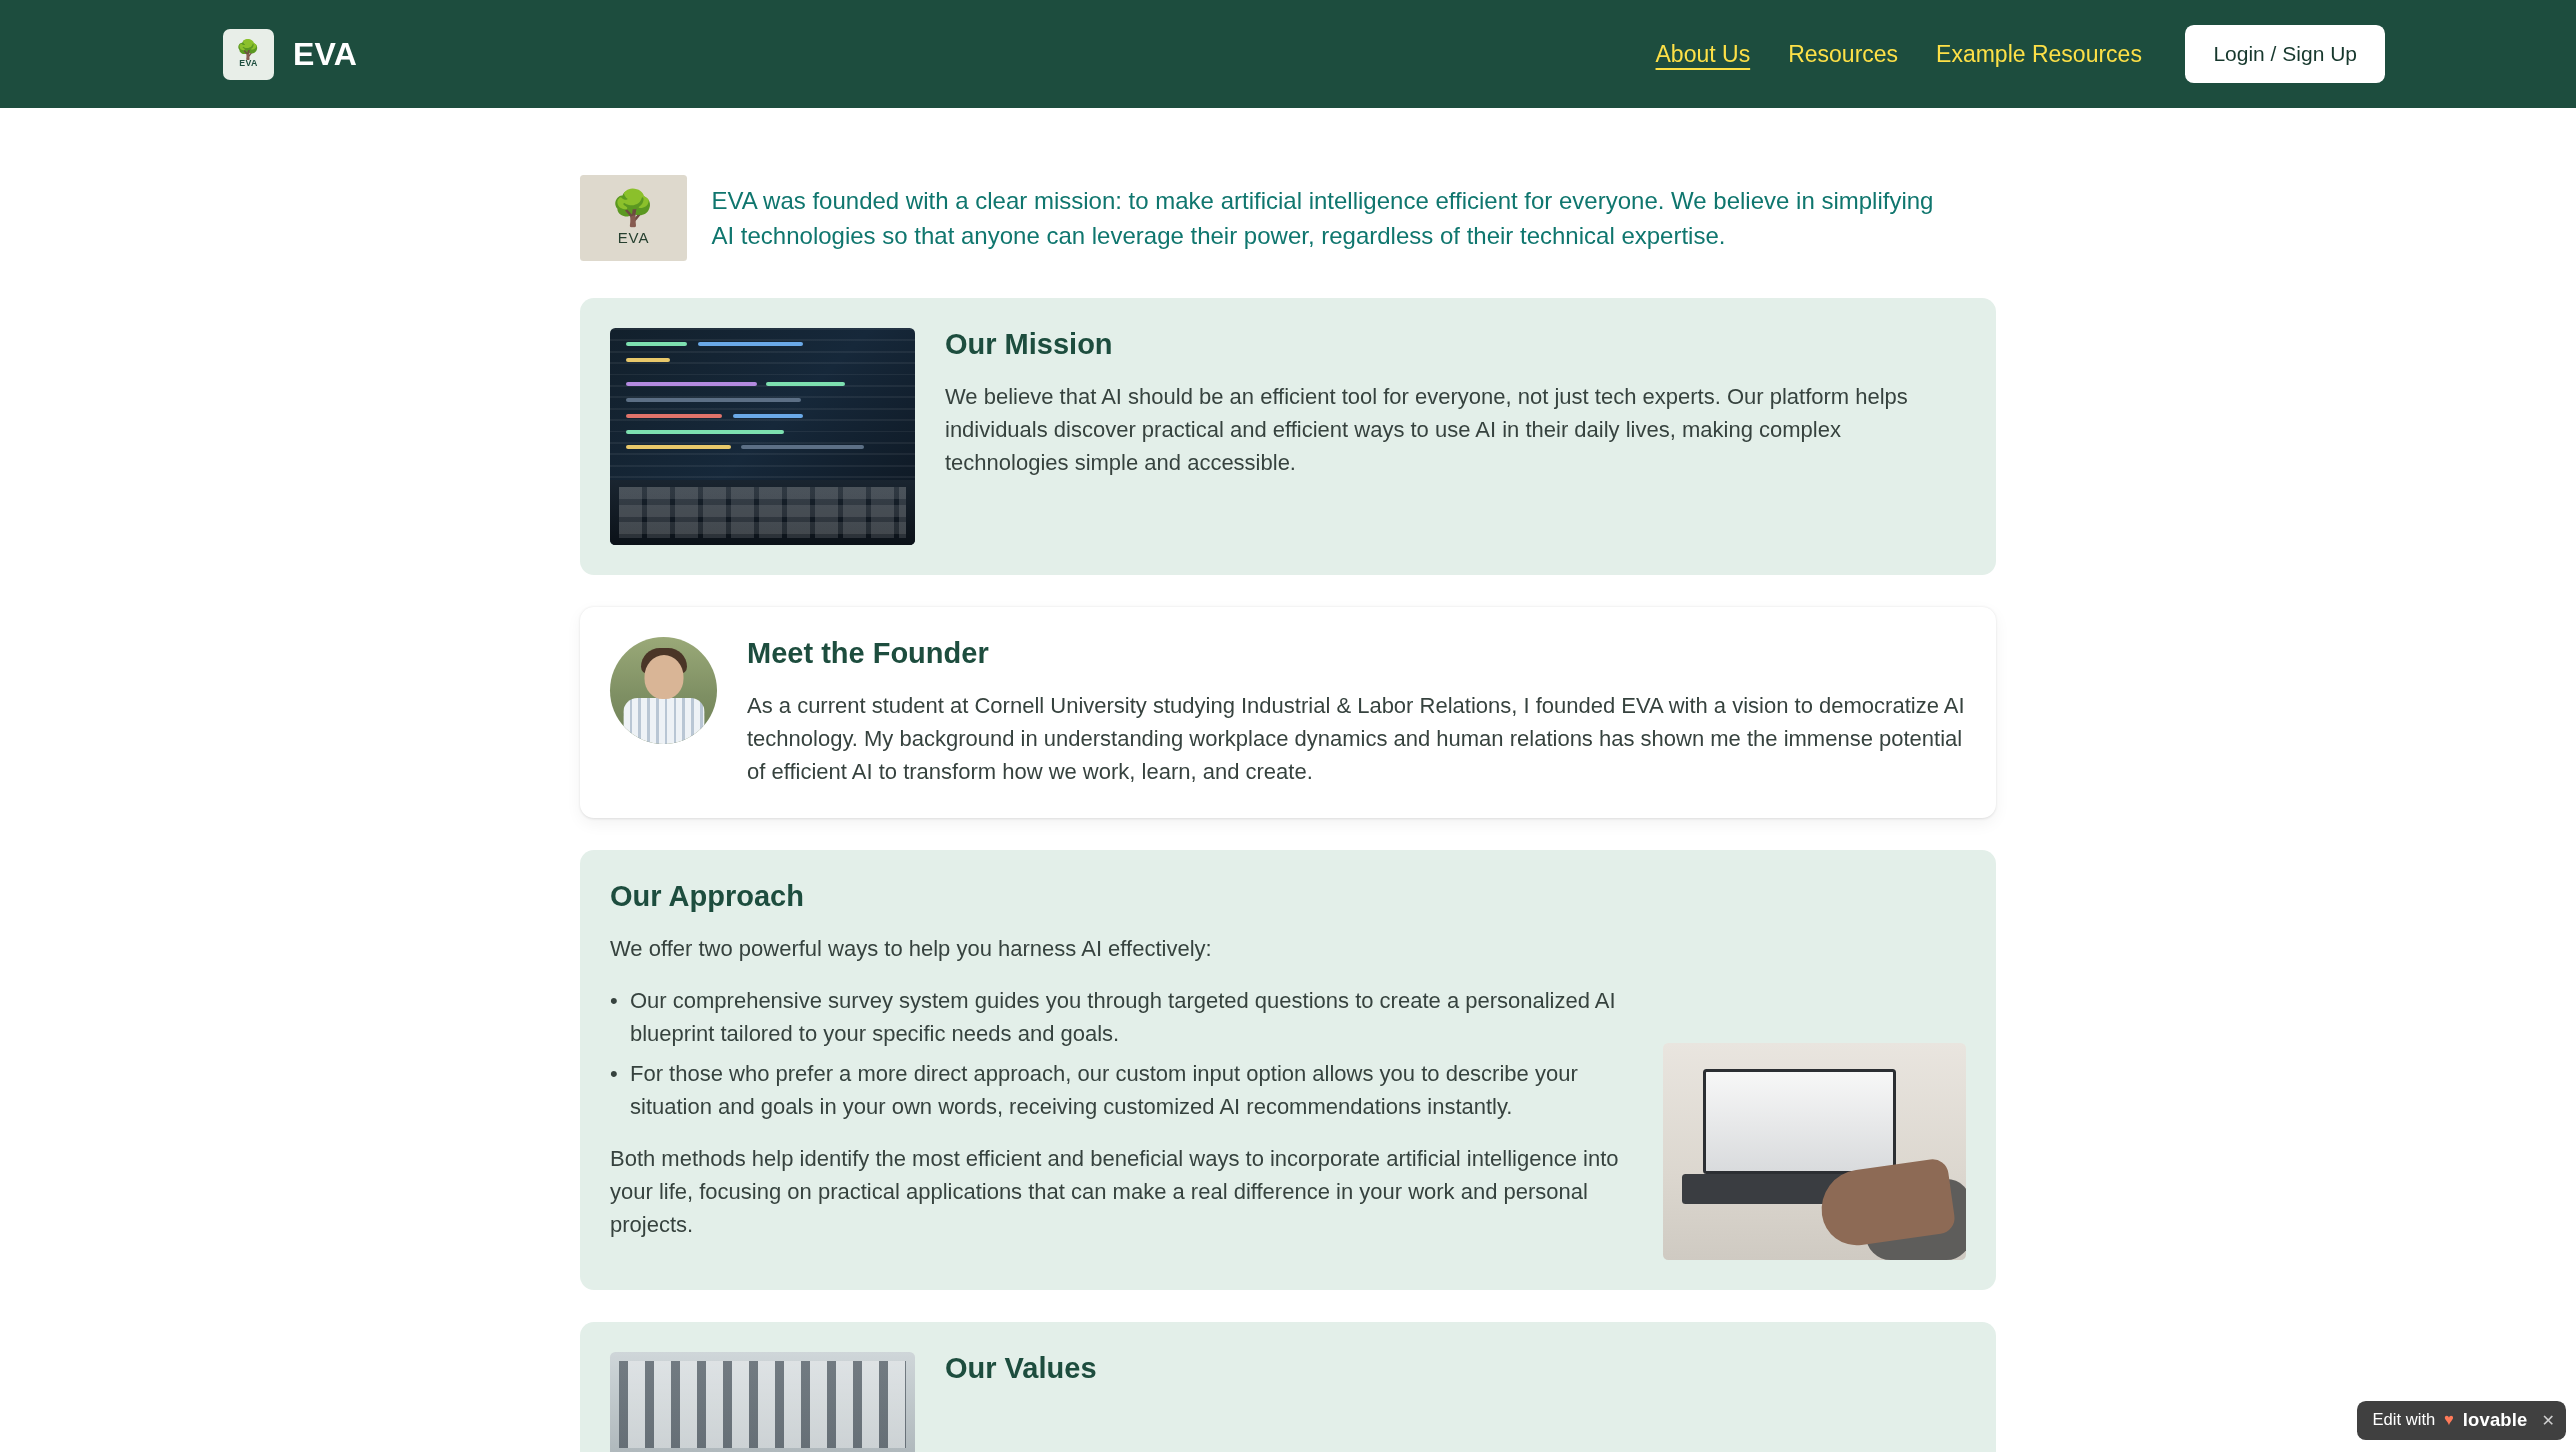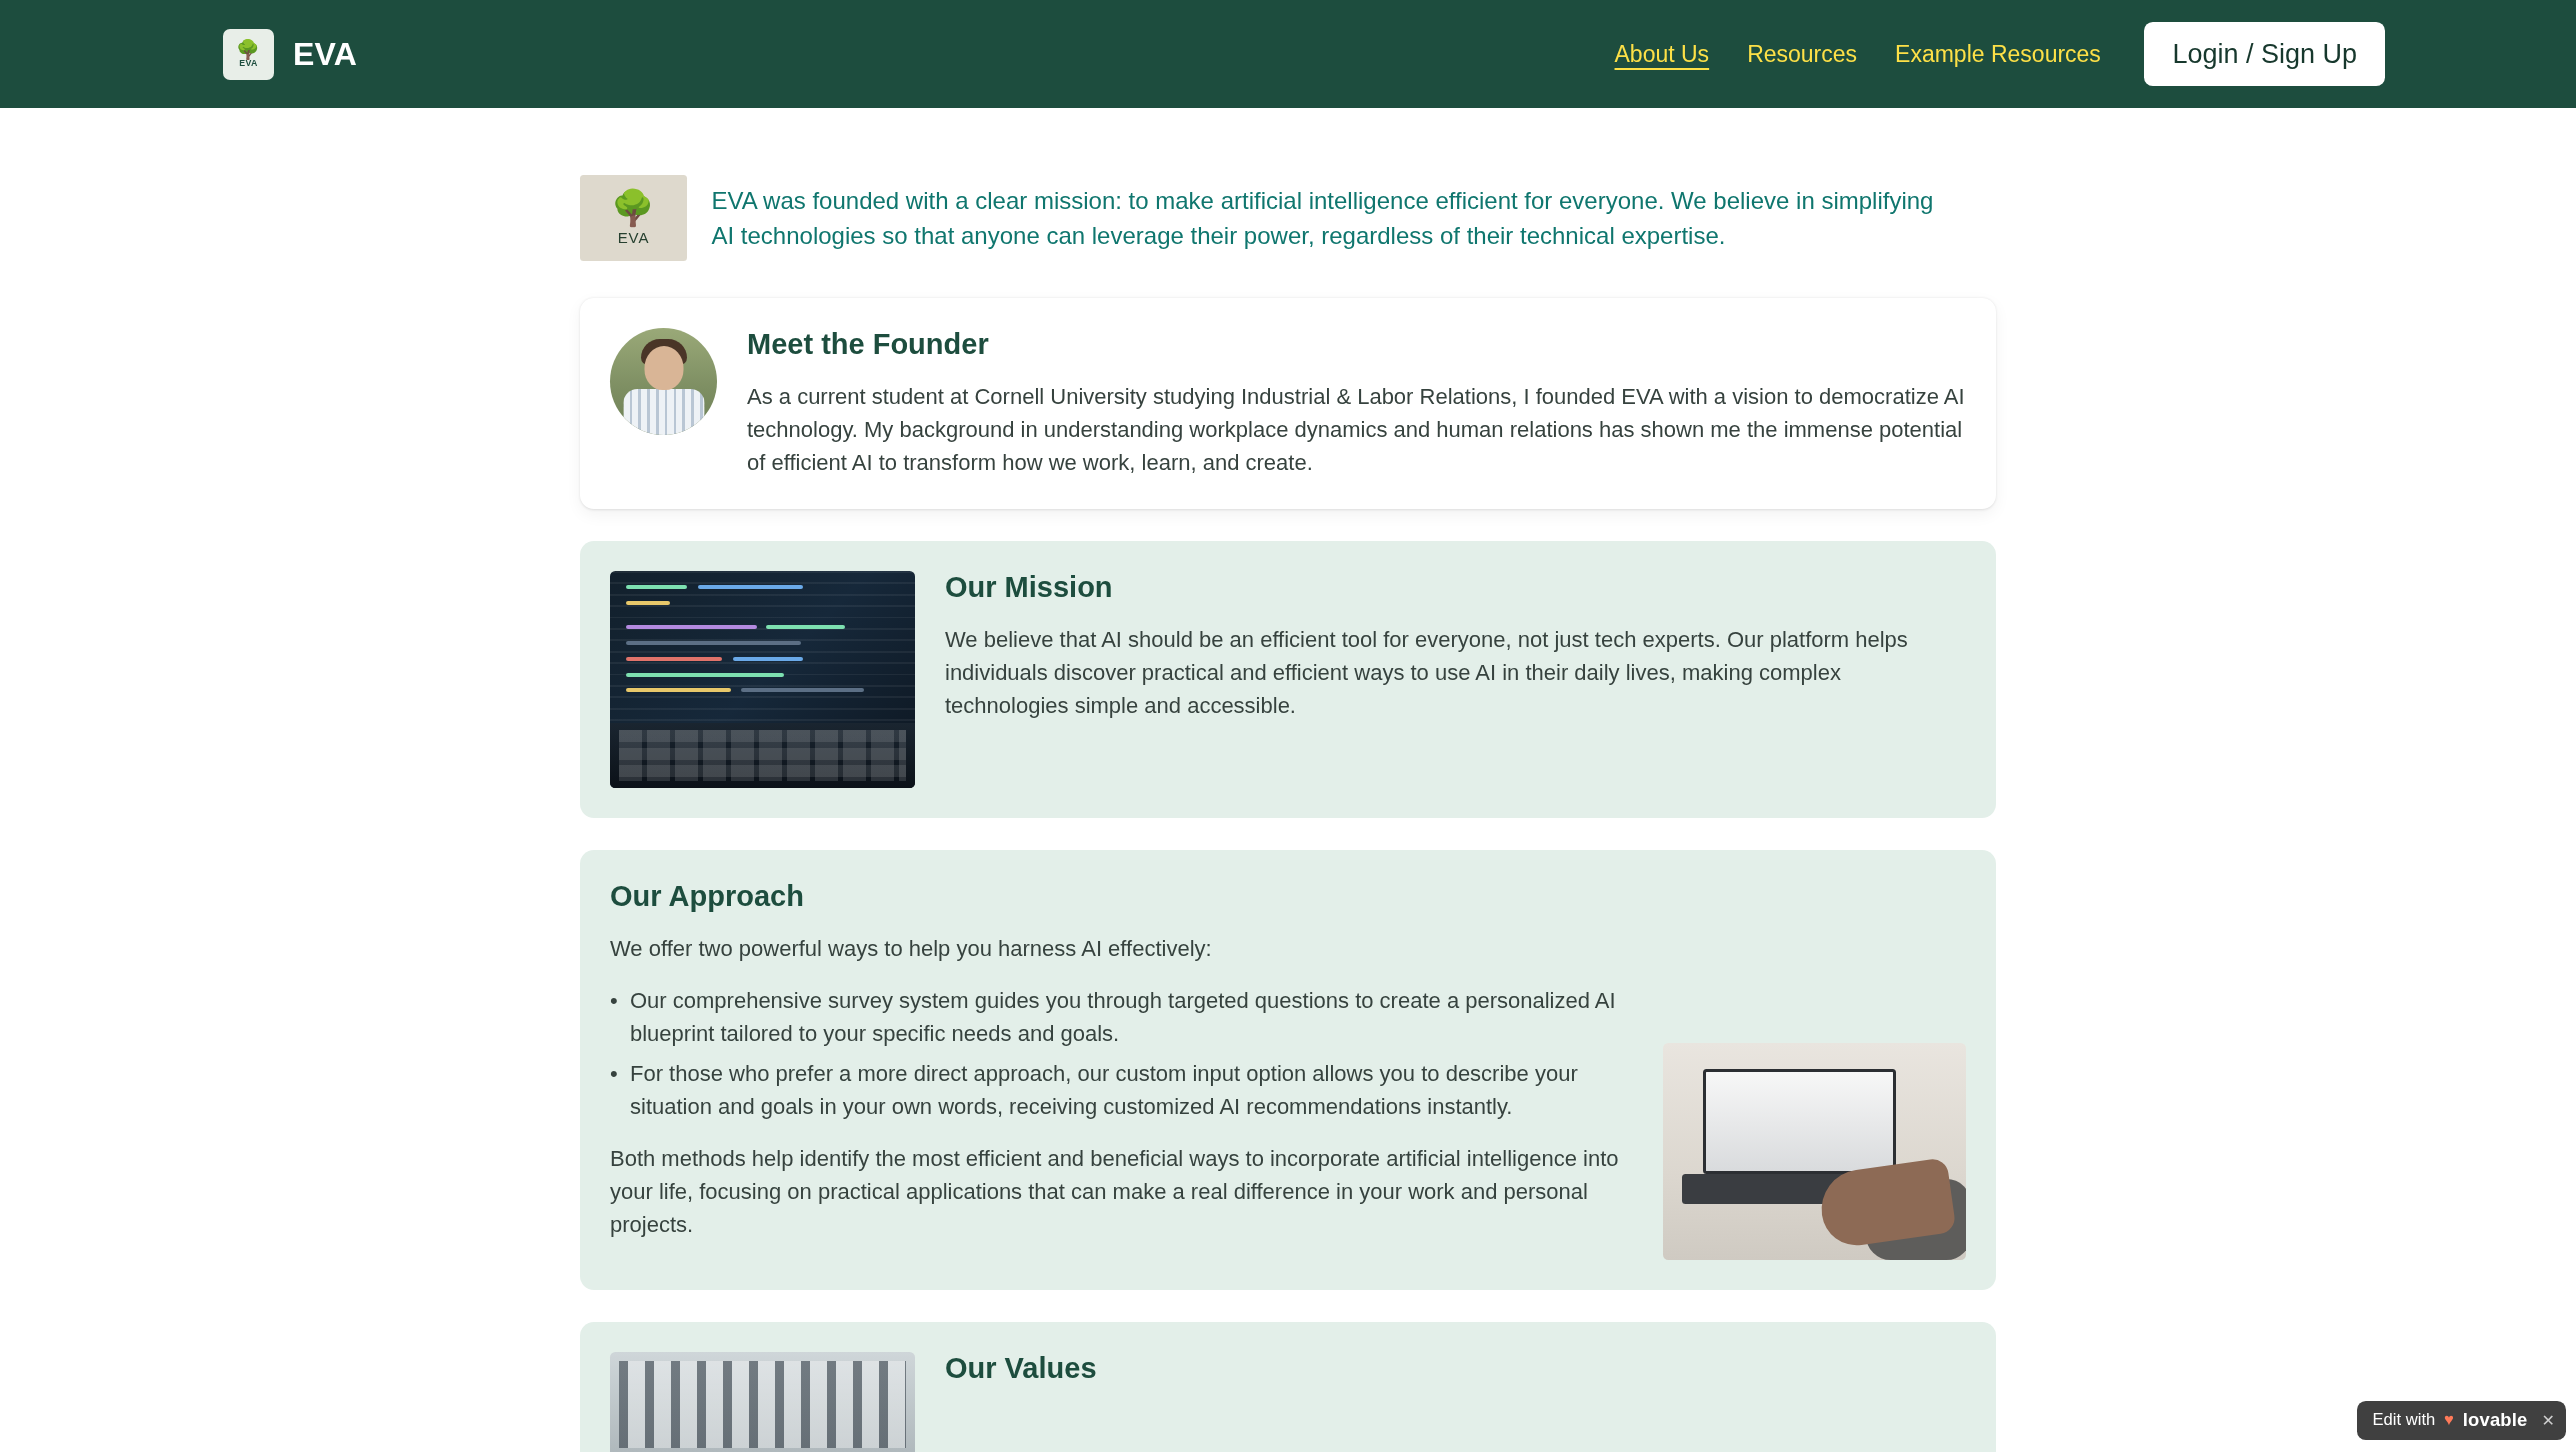--- a/index.html
+++ b/index.html
@@ -49,21 +49,21 @@
     font-size: 23px;
     padding: 0 19px;
     text-decoration: none;
     white-space: nowrap;
   }
   .nav-link.active { text-decoration: underline; text-underline-offset: 6.1px; }
   .login-btn {
     margin-left: 24.5px;
     background: #ffffff;
     color: #17382d;
-    font-size: 27px;
+    font-size: 21px;
     border: none;
     border-radius: 8.8px;
     padding: 16.6px 28px;
     cursor: pointer;
     white-space: nowrap;
     font-family: "Liberation Sans", sans-serif;
   }
 
   
   .page {
@@ -268,36 +268,20 @@
 <div class="page">
   <div class="container">
 
 
     <div class="intro">
       <div class="intro-logo">
         <span class="tree">🌳</span>
         <span class="mark">EVA</span>
       </div>
       <div class="intro-text">EVA was founded with a clear mission: to make artificial intelligence efficient for everyone. We believe in simplifying AI technologies so that anyone can leverage their power, regardless of their technical expertise.</div>
-    </div>
-
-    <div class="card white">
-      <div class="row">
-        <div class="avatar-wrap">
-          <div class="ph-portrait">
-            <span class="body"></span>
-            <span class="hair"></span>
-            <span class="head"></span>
-          </div>
-        </div>
-        <div>
-          <div class="card-title">Meet the Founder</div>
-          <div class="card-body">As a current student at Cornell University studying Industrial &amp; Labor Relations, I founded EVA with a vision to democratize AI technology. My background in understanding workplace dynamics and human relations has shown me the immense potential of efficient AI to transform how we work, learn, and create.</div>
-        </div>
-      </div>
     </div>
 
     <div class="card tinted">
       <div class="row">
         <div class="ph ph-code">
           <span class="bar" style="left:16px; top:14px; width:61px; background:#7de0b0;"></span>
           <span class="bar" style="left:88px; top:14px; width:105px; background:#6aa9e8;"></span>
           <span class="bar" style="left:16px; top:30px; width:44px; background:#e8c86a;"></span>
           <span class="bar" style="left:16px; top:54px; width:131px; background:#b38ae0;"></span>
           <span class="bar" style="left:156px; top:54px; width:79px; background:#7de0b0;"></span>
@@ -305,20 +289,36 @@
           <span class="bar" style="left:16px; top:86px; width:96px; background:#e0736a;"></span>
           <span class="bar" style="left:123px; top:86px; width:70px; background:#6aa9e8;"></span>
           <span class="bar" style="left:16px; top:102px; width:158px; background:#7de0b0;"></span>
           <span class="bar" style="left:16px; top:117px; width:105px; background:#e8c86a;"></span>
           <span class="bar" style="left:131px; top:117px; width:123px; background:#5c6f85;"></span>
           <span class="kb"></span>
         </div>
         <div>
           <div class="card-title">Our Mission</div>
           <div class="card-body">We believe that AI should be an efficient tool for everyone, not just tech experts. Our platform helps individuals discover practical and efficient ways to use AI in their daily lives, making complex technologies simple and accessible.</div>
+        </div>
+      </div>
+    </div>
+
+    <div class="card white">
+      <div class="row">
+        <div class="avatar-wrap">
+          <div class="ph-portrait">
+            <span class="body"></span>
+            <span class="hair"></span>
+            <span class="head"></span>
+          </div>
+        </div>
+        <div>
+          <div class="card-title">Meet the Founder</div>
+          <div class="card-body">As a current student at Cornell University studying Industrial &amp; Labor Relations, I founded EVA with a vision to democratize AI technology. My background in understanding workplace dynamics and human relations has shown me the immense potential of efficient AI to transform how we work, learn, and create.</div>
         </div>
       </div>
     </div>
 
     <div class="card tinted">
       <div class="card-title">Our Approach</div>
       <div class="approach-inner">
         <div class="approach-text">
           <p>We offer two powerful ways to help you harness AI effectively:</p>
           <div class="bullets">

